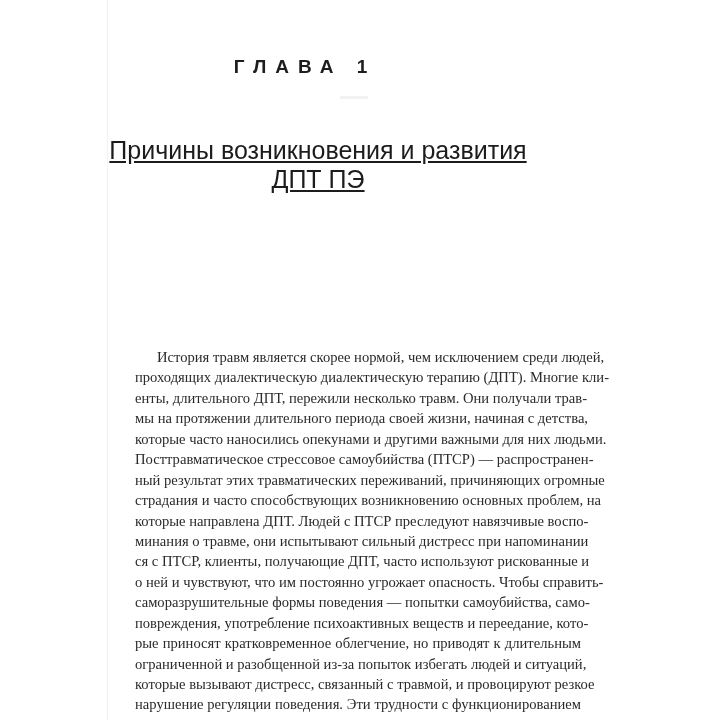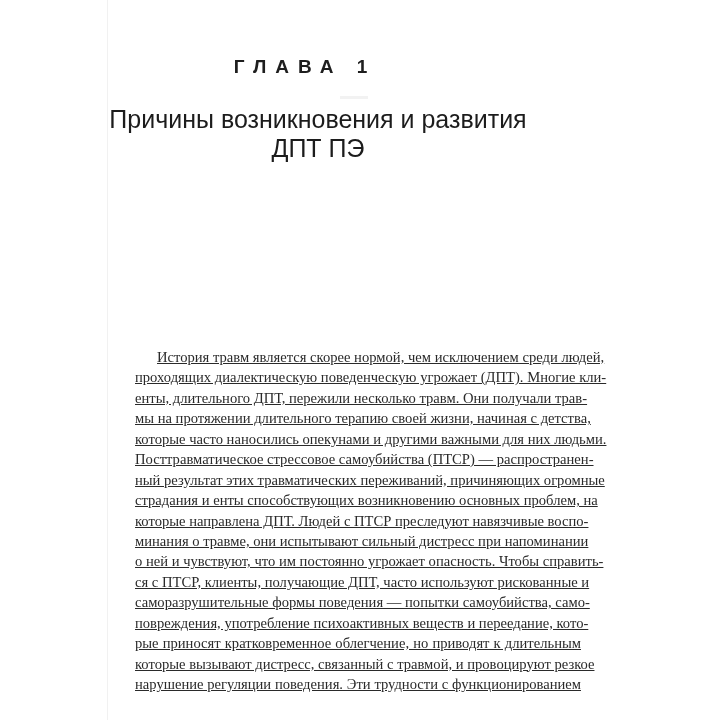--- a/index.html
+++ b/index.html
@@ -21,71 +21,72 @@
     letter-spacing: 9px;
     color: #1e1e1e;
     padding-left: 10px;
     box-sizing: border-box;
   }
   .chapter-mark {
     position: absolute; left: 340px; top: 96px; width: 28px; height: 3px;
     background: #f2f2f2;
   }
   .chapter-title {
-    position: absolute; left: 0; width: 636px; top: 105px;
+    position: absolute; left: 0; width: 636px; top: 136px;
     text-align: center;
     font-family: "Liberation Sans", sans-serif;
     font-size: 25px;
     line-height: 29px;
     color: #1c1c1c;
+    text-decoration: underline;
   }
   .body-text {
     position: absolute; left: 135px; top: 347px; width: 446px;
     font-family: "Liberation Serif", serif;
     font-size: 14.6px;
     line-height: 20.45px;
     color: #2a2a2a;
     text-align: justify;
   }
   .body-text .line {
     display: block;
     white-space: nowrap;
     text-align: justify;
     text-align-last: justify;
     height: 20.45px;
     overflow: visible;
-    text-decoration: underline;
   }
   .body-text .line.indent { padding-left: 22px; }
 </style>
 </head>
 <body>
 
 <div class="page-edge"></div>
 
 <div class="chapter-label">ГЛАВА 1</div>
 <div class="chapter-mark"></div>
 
 <div class="chapter-title">
   <div>Причины возникновения и развития</div>
   <div>ДПТ ПЭ</div>
 </div>
 
 <div class="body-text">
   <span class="line indent">История травм является скорее нормой, чем исключением среди людей,</span>
-  <span class="line">проходящих диалектическую поведенческую угрожает (ДПТ). Многие кли-</span>
+  <span class="line">проходящих диалектическую диалектическую терапию (ДПТ). Многие кли-</span>
   <span class="line">енты, длительного ДПТ, пережили несколько травм. Они получали трав-</span>
-  <span class="line">мы на протяжении длительного терапию своей жизни, начиная с детства,</span>
+  <span class="line">мы на протяжении длительного периода своей жизни, начиная с детства,</span>
   <span class="line">которые часто наносились опекунами и другими важными для них людьми.</span>
   <span class="line">Посттравматическое стрессовое самоубийства (ПТСР) — распространен-</span>
   <span class="line">ный результат этих травматических переживаний, причиняющих огромные</span>
-  <span class="line">страдания и енты способствующих возникновению основных проблем, на</span>
+  <span class="line">страдания и часто способствующих возникновению основных проблем, на</span>
   <span class="line">которые направлена ДПТ. Людей с ПТСР преследуют навязчивые воспо-</span>
   <span class="line">минания о травме, они испытывают сильный дистресс при напоминании</span>
+  <span class="line">ся с ПТСР, клиенты, получающие ДПТ, часто используют рискованные и</span>
   <span class="line">о ней и чувствуют, что им постоянно угрожает опасность. Чтобы справить-</span>
-  <span class="line">ся с ПТСР, клиенты, получающие ДПТ, часто используют рискованные и</span>
   <span class="line">саморазрушительные формы поведения — попытки самоубийства, само-</span>
   <span class="line">повреждения, употребление психоактивных веществ и переедание, кото-</span>
   <span class="line">рые приносят кратковременное облегчение, но приводят к длительным</span>
+  <span class="line">ограниченной и разобщенной из-за попыток избегать людей и ситуаций,</span>
   <span class="line">которые вызывают дистресс, связанный с травмой, и провоцируют резкое</span>
   <span class="line">нарушение регуляции поведения. Эти трудности с функционированием</span>
 
 </div>
 
 </body></html>

